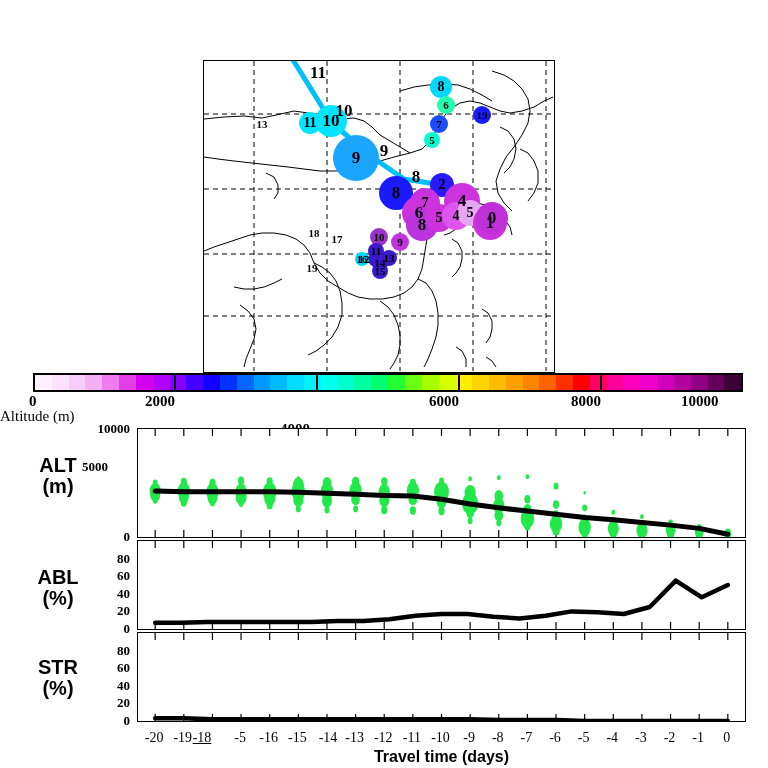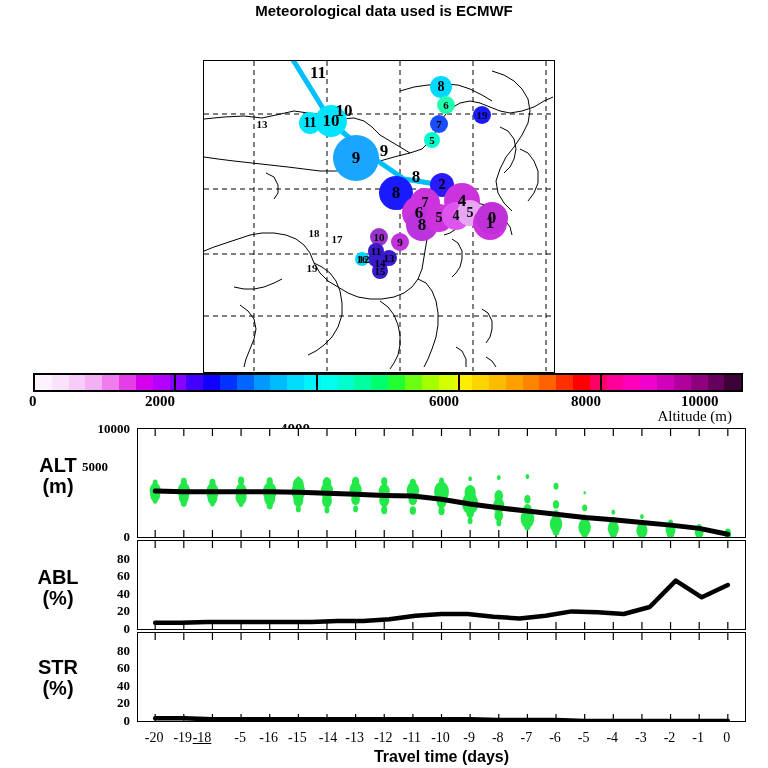--- a/index.html
+++ b/index.html
@@ -24,42 +24,41 @@
   .mlabel.mid{font-size:14px;}
   .blob{position:absolute;border-radius:50%;transform:translate(-50%,-50%);}
 
   
   #cbar-wrap{left:33px;top:373px;width:710px;}
   #cbar{display:flex;height:19px;border:2px solid #000;box-sizing:border-box;}
   #cbar i{flex:1 1 0;display:block;height:100%;}
   .cb-sep{position:absolute;top:373px;width:2px;height:19px;background:#000;}
   .cb-tick{position:absolute;top:393px;font-family:"Liberation Serif",serif;
            font-size:15px;font-weight:bold;}
-  #cbar-title{position:absolute;left:0;top:408px;width:732px;text-align:right;
+  #cbar-title{position:absolute;left:0;top:408px;width:732px;text-align:left;
               font-family:"Liberation Serif",serif;font-size:15px;}
 
   
   .panel{position:absolute;left:137px;width:609px;border:1.2px solid #000;
          box-sizing:border-box;background:#fff;}
   .panel svg{position:absolute;left:0;top:0;}
   .rowlab{position:absolute;text-align:center;font-size:20px;font-weight:bold;
           line-height:21px;width:100px;left:8px;}
   .ytick{position:absolute;font-family:"Liberation Serif",serif;font-size:13px;
          font-weight:bold;text-align:right;width:70px;
          transform:translateY(-50%);}
   .xtick{position:absolute;font-family:"Liberation Serif",serif;font-size:14px;
          transform:translateX(-50%);top:730px;}
   #xaxis-title{position:absolute;left:137px;top:748px;width:609px;text-align:center;
                font-size:16px;font-weight:bold;}
 </style>
 </head>
 <body>
 
 <div class="abs" id="title-block">
-  <div class="ttl3">Meteorological data used is ECMWF</div>
 </div>
 
 <div class="abs" id="map-panel">
   <svg id="map-svg" width="349" height="310">
     <g id="map-grid" stroke="#000" stroke-width="1" stroke-dasharray="5,4" fill="none">
         <path d="M50,0 L50,310"></path>
         <path d="M123,0 L123,310"></path>
         <path d="M196,0 L196,310"></path>
         <path d="M269,0 L269,310"></path>
         <path d="M342,0 L342,310"></path>

